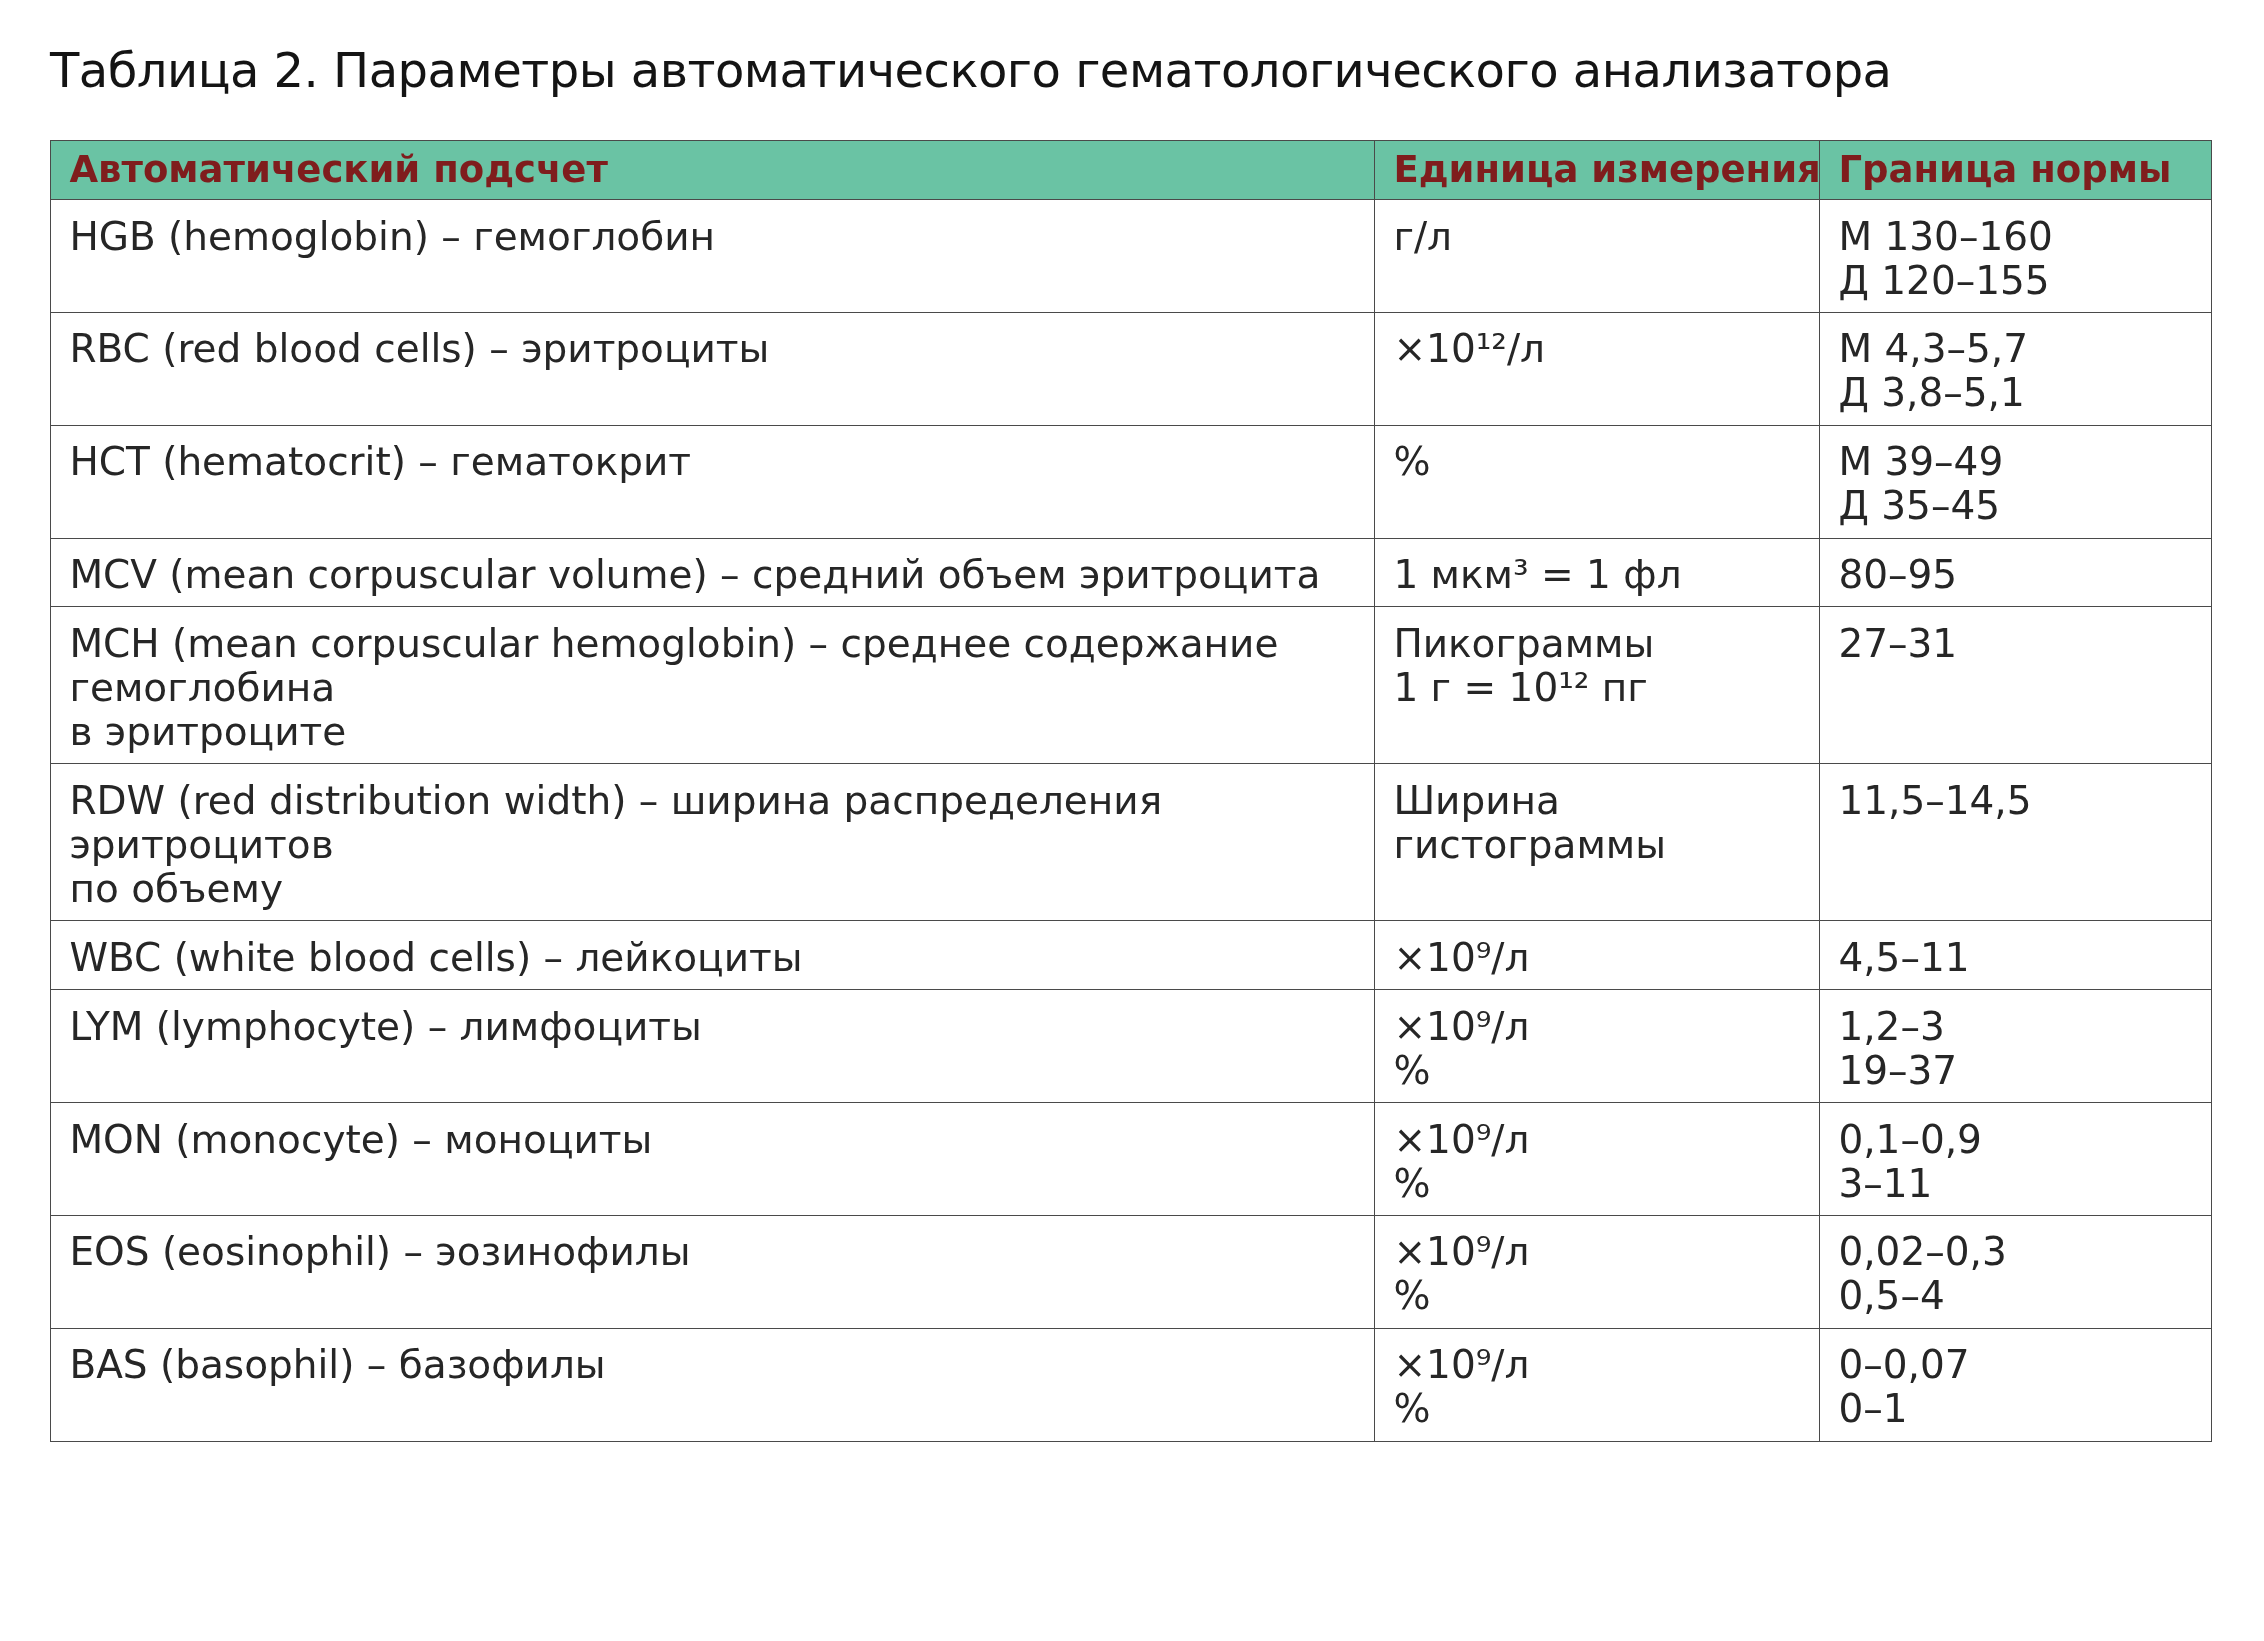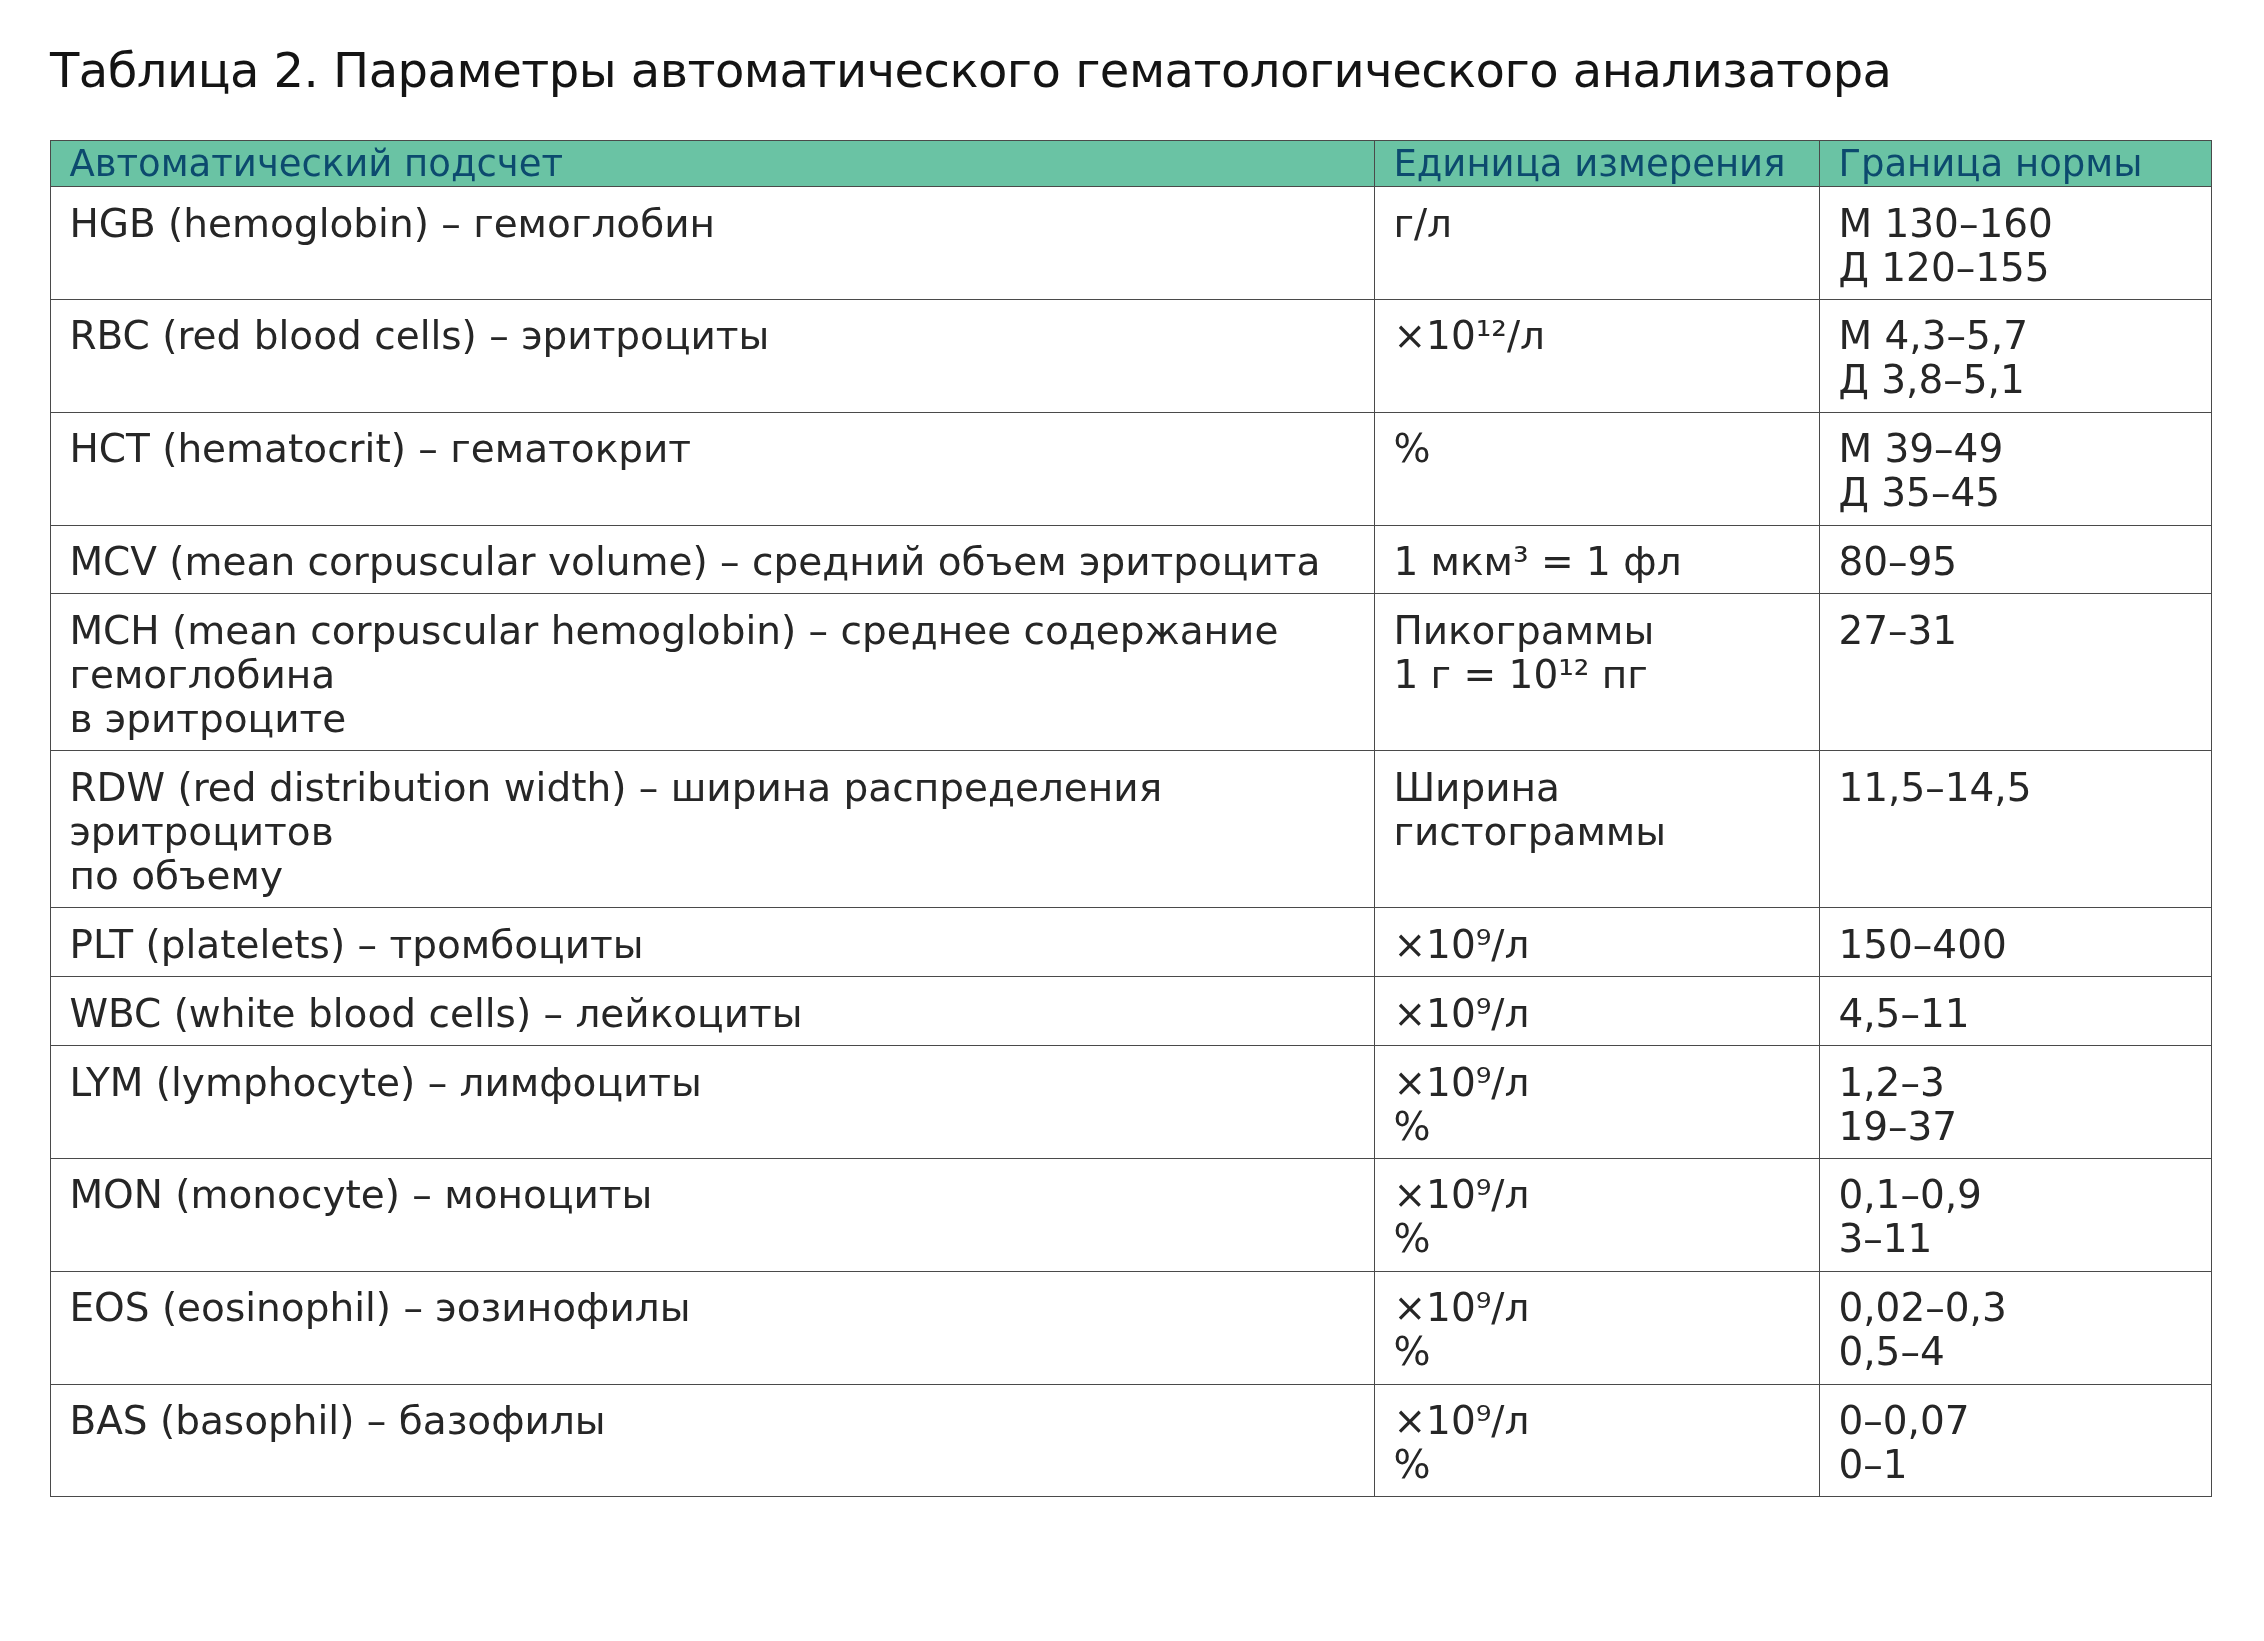--- a/index.html
+++ b/index.html
@@ -34,27 +34,27 @@
   }
   table.params col.c-param { width: 1324px; }
   table.params col.c-unit  { width: 445px;  }
   table.params col.c-range { width: 392px;  }
   table.params th, table.params td {
     border: 1.8px solid #4a4a4a;
     box-sizing: border-box;
   }
   table.params th {
     background: #6ac3a4;
-    color: #0c4a6e;
+    color: #7f1d1d;
     font-size: 37px;
-    font-weight: normal;
+    font-weight: bold;
     text-align: left;
     vertical-align: middle;
     padding: 0 18.4px;
-    height: 46px;
+    height: 59px;
     white-space: nowrap;
     overflow: hidden;
   }
   table.params td {
     font-size: 39px;
     line-height: 44px;
     color: #262626;
     text-align: left;
     vertical-align: top;
     padding: 14.7px 18.4px 9.2px 18.4px;
@@ -116,25 +116,20 @@
 1 г = 10¹² пг</td>
         <td>27–31</td>
       </tr>
       <tr class="rh120">
         <td>RDW (red distribution width) – ширина распределения эритроцитов
 по объему</td>
         <td>Ширина гистограммы</td>
         <td>11,5–14,5</td>
       </tr>
       <tr class="rh70">
-        <td>PLT (platelets) – тромбоциты</td>
-        <td>×10⁹/л</td>
-        <td>150–400</td>
-      </tr>
-      <tr class="rh70">
         <td>WBC (white blood cells) – лейкоциты</td>
         <td>×10⁹/л</td>
         <td>4,5–11</td>
       </tr>
       <tr class="rh120">
         <td>LYM (lymphocyte) – лимфоциты</td>
         <td>×10⁹/л
 %</td>
         <td>1,2–3
 19–37</td>

